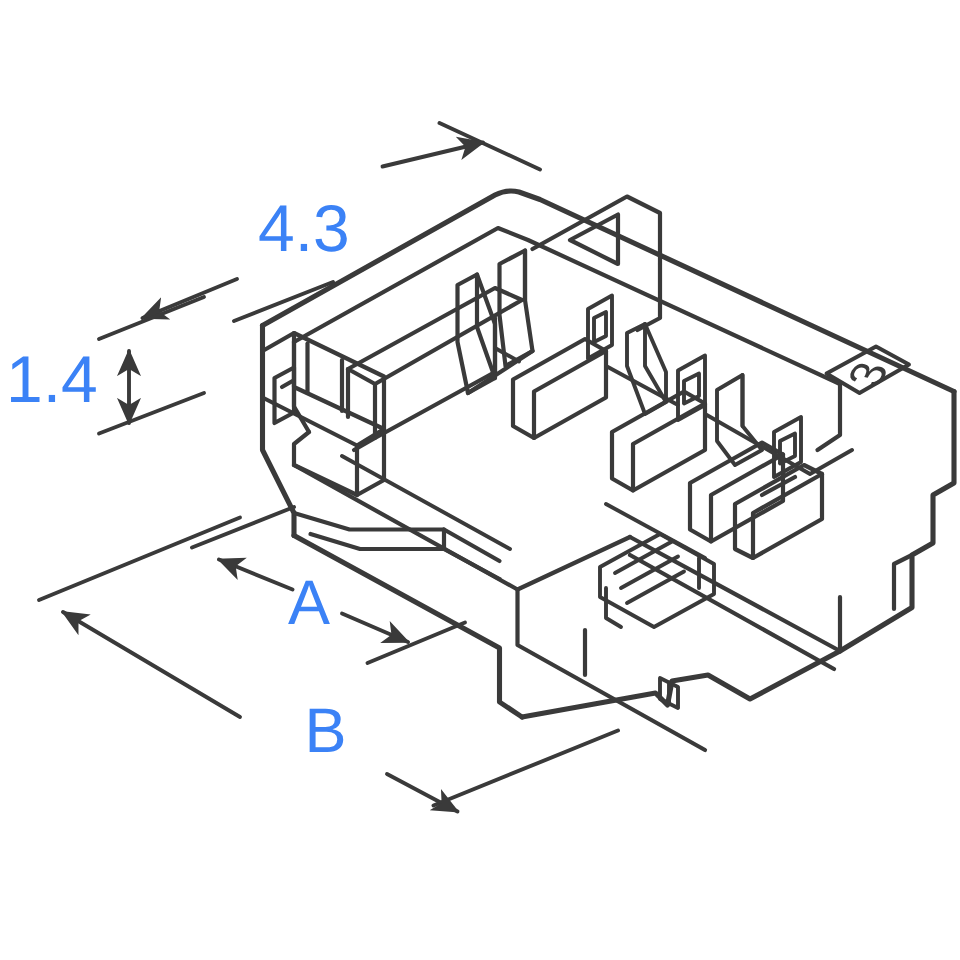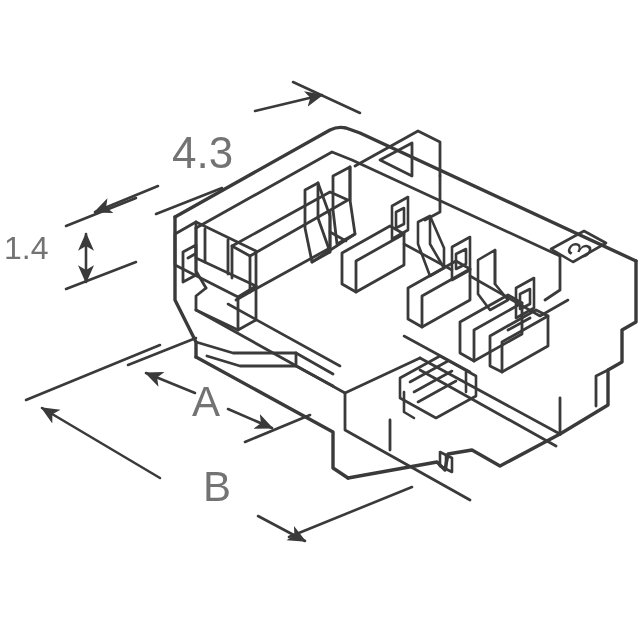--- a/index.html
+++ b/index.html
@@ -19,28 +19,28 @@
   }
   #drawing {
     position: absolute;
     left: 0;
     top: 0;
     width: 640px;
     height: 640px;
   }
   .dim-text {
     position: absolute;
-    color: #737373;
+    color: #3b82f6;
     font-family: "Liberation Sans", sans-serif;
     font-weight: 400;
     white-space: nowrap;
     line-height: 1;
     user-select: none;
   }
-  #txt-h { left: 4px;   top: 232px; font-size: 32px; letter-spacing: 0px; }
+  #txt-h { left: 4px;   top: 232px; font-size: 44px; letter-spacing: 0px; }
   #txt-w { left: 172px; top: 131px; font-size: 44px; letter-spacing: 0px; }
   #txt-a { left: 192px; top: 381px; font-size: 42px; }
   #txt-b { left: 203px; top: 466px; font-size: 42px; }
 </style>
 </head>
 <body>
 
 <div id="stage">
 
   <svg id="drawing" viewBox="0 0 640 640" xmlns="http://www.w3.org/2000/svg">

